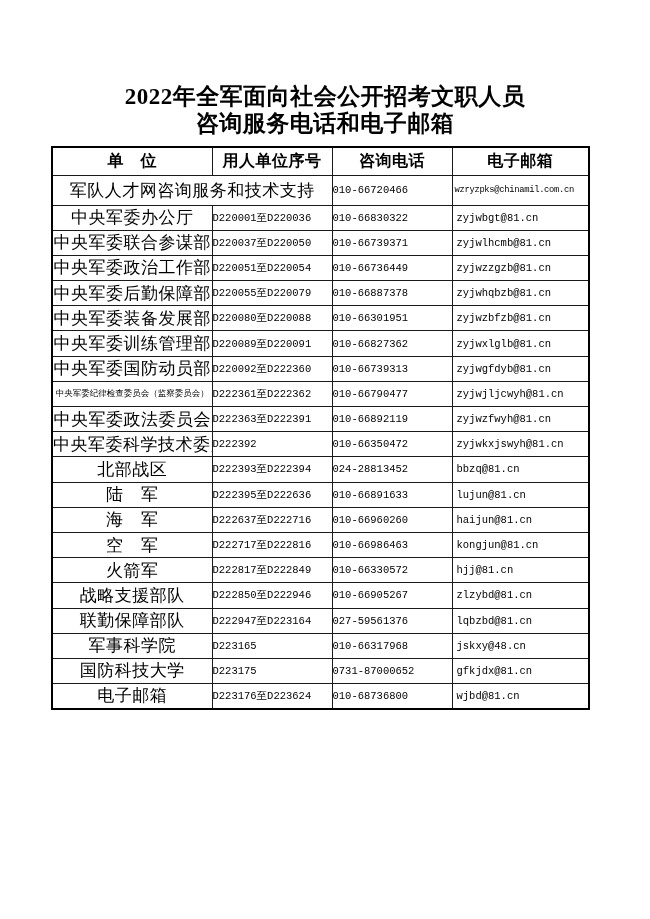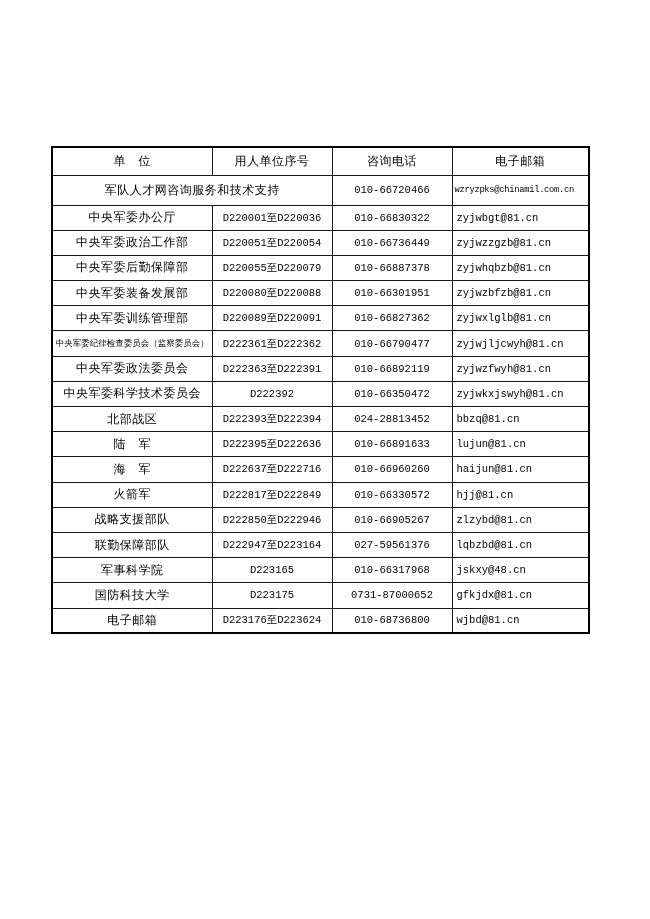--- a/index.html
+++ b/index.html
@@ -45,59 +45,63 @@
     border: 1px solid #1a1a1a;
     vertical-align: middle;
     overflow: hidden;
     white-space: nowrap;
   }
   thead tr { height: 28px; }
   tbody tr { height: 25.2px; }
   tbody tr:first-child { height: 30px; }
   th {
     font-family: "Liberation Sans", sans-serif;
-    font-size: 12px;
-    font-weight: normal;
+    font-size: 16px;
+    font-weight: bold;
     text-align: center;
     letter-spacing: 0.5px;
   }
   td.unit {
     font-family: "Liberation Serif", serif;
-    font-size: 12px;
+    font-size: 17px;
     text-align: center;
     letter-spacing: 0.5px;
   }
   td.unit.small-unit {
     font-size: 8.5px;
     letter-spacing: 0;
     padding: 0 0;
   }
   td.serial, td.phone {
     font-family: "Liberation Mono", monospace;
     font-size: 10.5px;
-    text-align: center;
+    text-align: left;
   }
   td.email {
     font-family: "Liberation Mono", monospace;
     font-size: 10.5px;
     text-align: left;
     padding-left: 4px;
     margin-top: 35px;
   }
   td.email.tight {
     font-size: 8.8px;
     letter-spacing: -0.3px;
     padding-left: 2px;
   }
 </style>
 </head>
 <body>
 
 <div class="page">
 
+  <div class="title-block">
+    <div class="title-line">2022年全军面向社会公开招考文职人员</div>
+    <div class="title-line">咨询服务电话和电子邮箱</div>
+  </div>
 
   <table class="contact-table">
     <colgroup>
       <col class="c1">
         <col class="c2">
         <col class="c3">
         <col class="c4">
     </colgroup>
     <thead>
       <tr>
@@ -113,20 +117,26 @@
           <td class="phone">010-66720466</td>
           <td class="email tight">wzryzpks@chinamil.com.cn</td>
         </tr>
         <tr>
           <td class="unit">中央军委办公厅</td>
           <td class="serial">D220001至D220036</td>
           <td class="phone">010-66830322</td>
           <td class="email">zyjwbgt@81.cn</td>
         </tr>
         <tr>
+          <td class="unit">中央军委联合参谋部</td>
+          <td class="serial">D220037至D220050</td>
+          <td class="phone">010-66739371</td>
+          <td class="email">zyjwlhcmb@81.cn</td>
+        </tr>
+        <tr>
           <td class="unit">中央军委政治工作部</td>
           <td class="serial">D220051至D220054</td>
           <td class="phone">010-66736449</td>
           <td class="email">zyjwzzgzb@81.cn</td>
         </tr>
         <tr>
           <td class="unit">中央军委后勤保障部</td>
           <td class="serial">D220055至D220079</td>
           <td class="phone">010-66887378</td>
           <td class="email">zyjwhqbzb@81.cn</td>
@@ -137,20 +147,26 @@
           <td class="phone">010-66301951</td>
           <td class="email">zyjwzbfzb@81.cn</td>
         </tr>
         <tr>
           <td class="unit">中央军委训练管理部</td>
           <td class="serial">D220089至D220091</td>
           <td class="phone">010-66827362</td>
           <td class="email">zyjwxlglb@81.cn</td>
         </tr>
         <tr>
+          <td class="unit">中央军委国防动员部</td>
+          <td class="serial">D220092至D222360</td>
+          <td class="phone">010-66739313</td>
+          <td class="email">zyjwgfdyb@81.cn</td>
+        </tr>
+        <tr>
           <td class="unit small-unit">中央军委纪律检查委员会（监察委员会）</td>
           <td class="serial">D222361至D222362</td>
           <td class="phone">010-66790477</td>
           <td class="email">zyjwjljcwyh@81.cn</td>
         </tr>
         <tr>
           <td class="unit">中央军委政法委员会</td>
           <td class="serial">D222363至D222391</td>
           <td class="phone">010-66892119</td>
           <td class="email">zyjwzfwyh@81.cn</td>
@@ -173,20 +189,26 @@
           <td class="phone">010-66891633</td>
           <td class="email">lujun@81.cn</td>
         </tr>
         <tr>
           <td class="unit">海　军</td>
           <td class="serial">D222637至D222716</td>
           <td class="phone">010-66960260</td>
           <td class="email">haijun@81.cn</td>
         </tr>
         <tr>
+          <td class="unit">空　军</td>
+          <td class="serial">D222717至D222816</td>
+          <td class="phone">010-66986463</td>
+          <td class="email">kongjun@81.cn</td>
+        </tr>
+        <tr>
           <td class="unit">火箭军</td>
           <td class="serial">D222817至D222849</td>
           <td class="phone">010-66330572</td>
           <td class="email">hjj@81.cn</td>
         </tr>
         <tr>
           <td class="unit">战略支援部队</td>
           <td class="serial">D222850至D222946</td>
           <td class="phone">010-66905267</td>
           <td class="email">zlzybd@81.cn</td>

